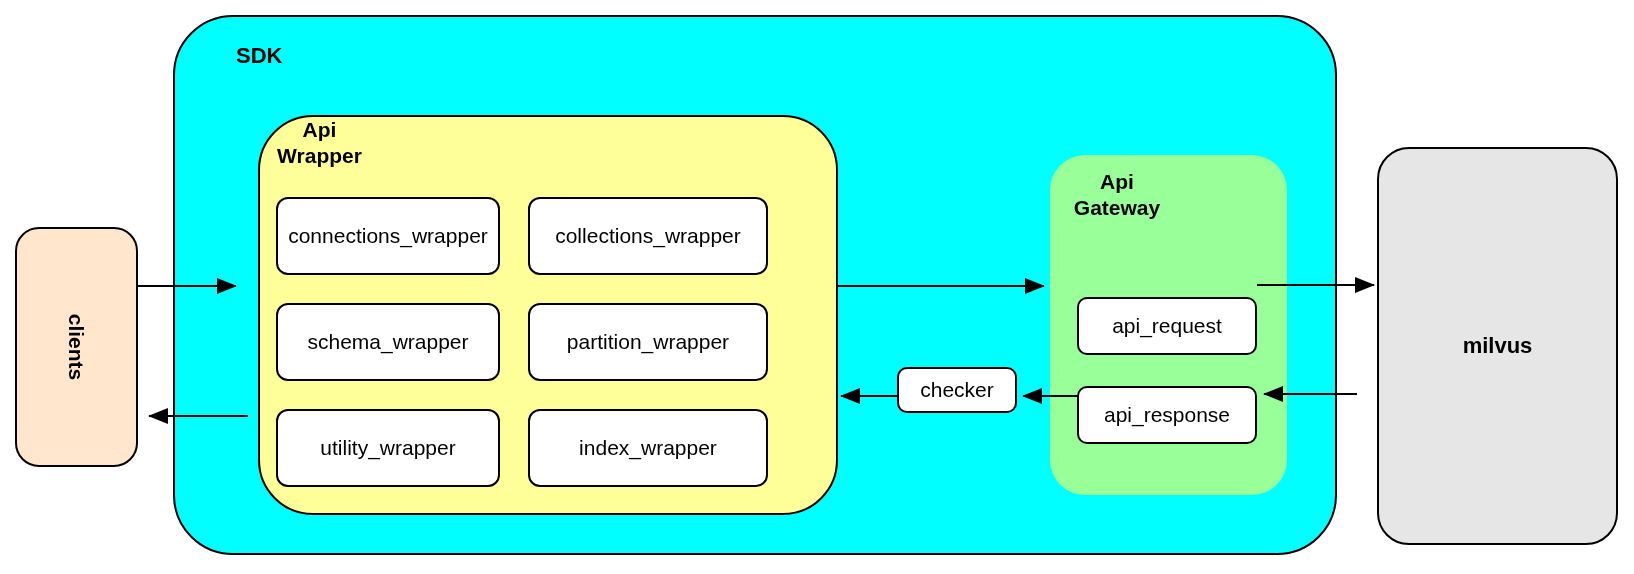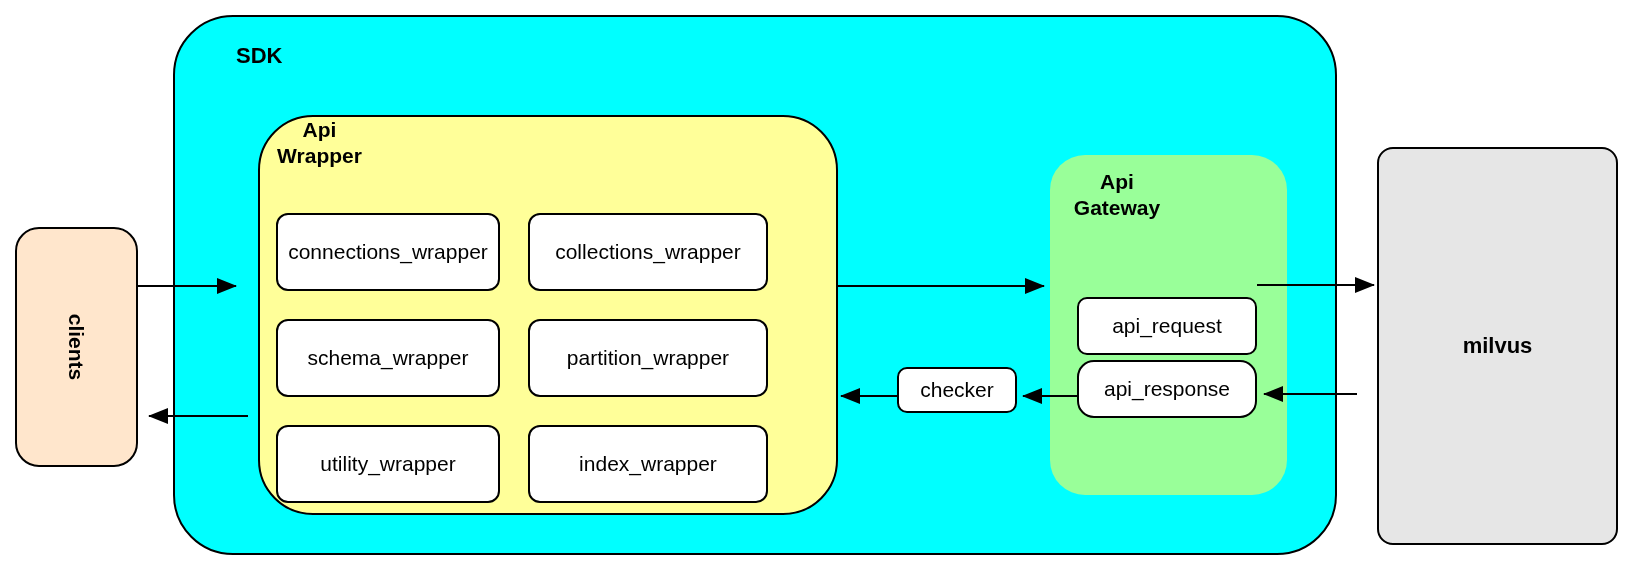--- a/index.html
+++ b/index.html
@@ -42,53 +42,53 @@
   .wrapper {
     left: 258px; top: 115px; width: 580px; height: 400px;
     background: #FFFF99; border-radius: 55px;
   }
   .wrapper-label {
     position: absolute; left: 262px; top: 117px; width: 115px;
     text-align: center; font-weight: bold; font-size: 21px;
     line-height: 26px; white-space: pre-line;
   }
   .wrapper-grid {
-    position: absolute; left: 276px; top: 213px;
+    position: absolute; left: 276px; top: 197px;
     display: grid;
     grid-template-columns: 224px 240px;
     grid-auto-rows: 78px;
     column-gap: 77px; row-gap: 22px; gap: 28px;
   }
   .gateway {
     left: 1050px; top: 155px; width: 237px; height: 340px;
     background: #99FF99; border: none; border-radius: 35px;
   }
   .gateway-label {
     position: absolute; left: 1062px; top: 169px; width: 110px;
     text-align: center; font-weight: bold; font-size: 21px;
     line-height: 26px; white-space: pre-line;
   }
   .milvus {
     left: 1377px; top: 147px; width: 241px; height: 398px;
-    background: #E6E6E6; border-radius: 16px;
+    background: #E6E6E6; border-radius: 32px;
     display: flex; align-items: center; justify-content: center;
     font-weight: bold; font-size: 22px;
   }
   
   .node {
     box-sizing: border-box;
     background: #ffffff;
     border: 2px solid #000000;
     border-radius: 12px;
     display: flex; align-items: center; justify-content: center;
     font-size: 21px;
   }
   .node.abs { position: absolute; }
   .api-request  { left: 1077px; top: 257px; width: 180px; height: 58px; border-radius: 10px; margin-top: 40px; }
-  .api-response { left: 1077px; top: 360px; width: 180px; height: 58px; border-radius: 17px; }
+  .api-response { left: 1077px; top: 386px; width: 180px; height: 58px; border-radius: 10px; }
   .checker      { left: 897px;  top: 367px; width: 120px; height: 46px; border-radius: 10px; }
   
   .arrows {
     position: absolute; left: 0; top: 0;
     pointer-events: none;
   }
   .arrows line { stroke: #000000; stroke-width: 2; }
   .arrows .head { fill: #000000; }
 </style>
 </head>

